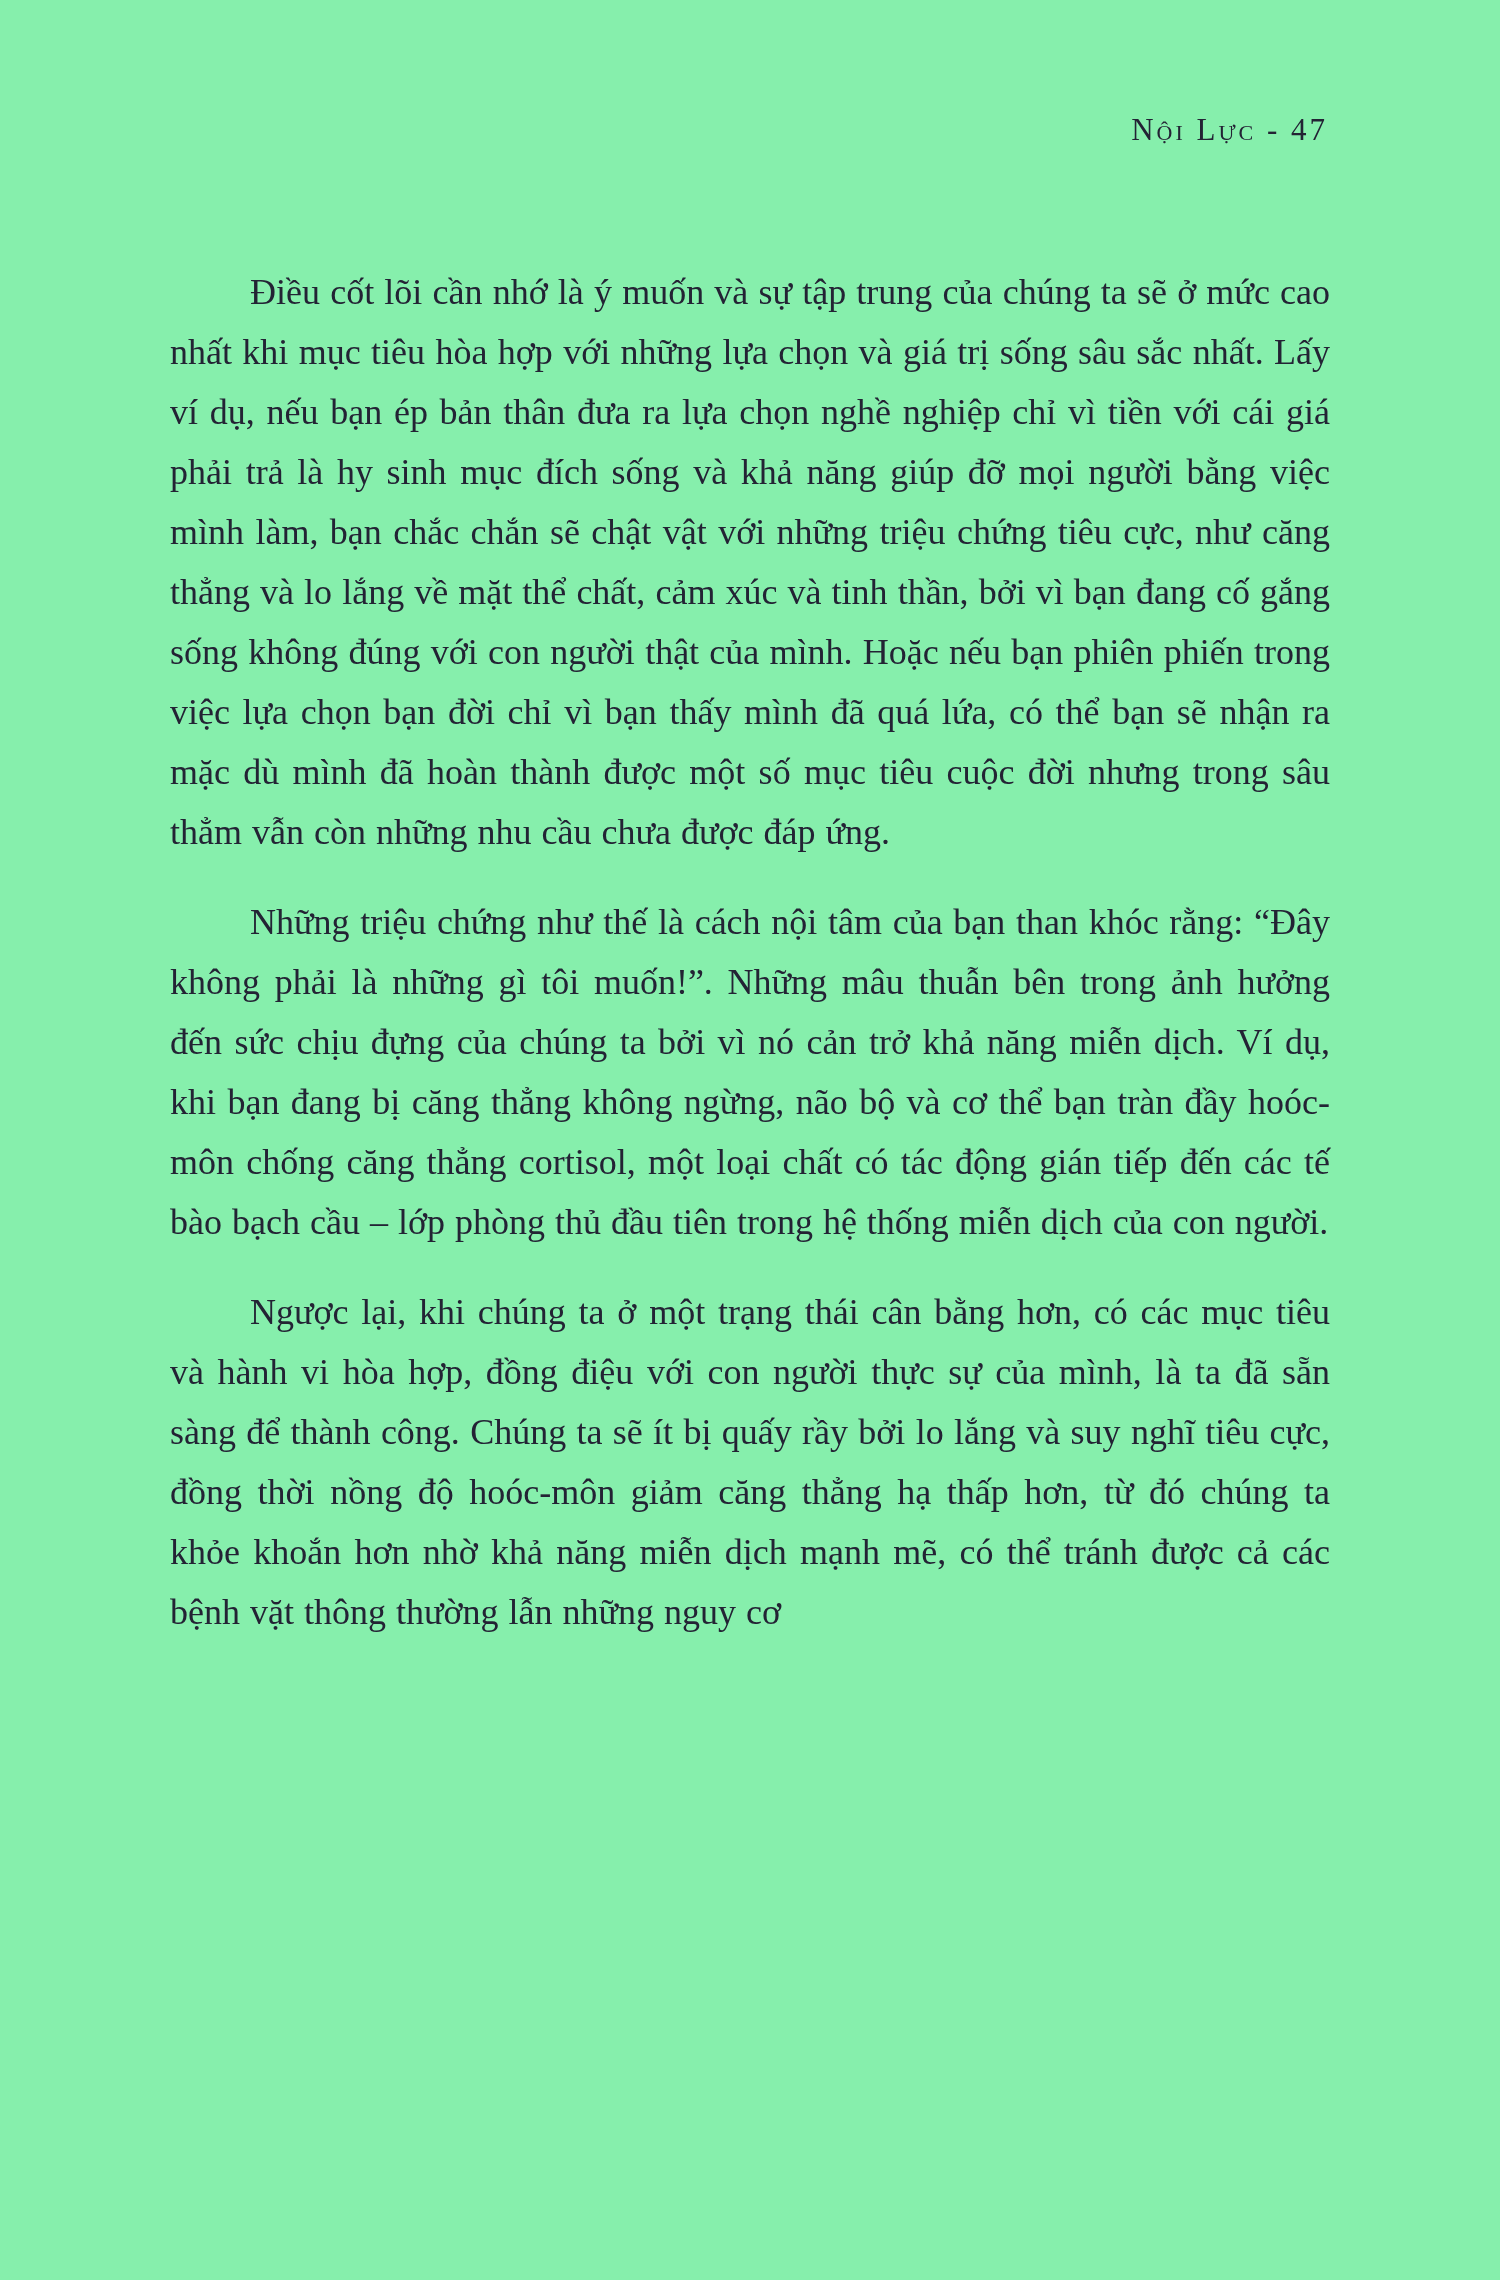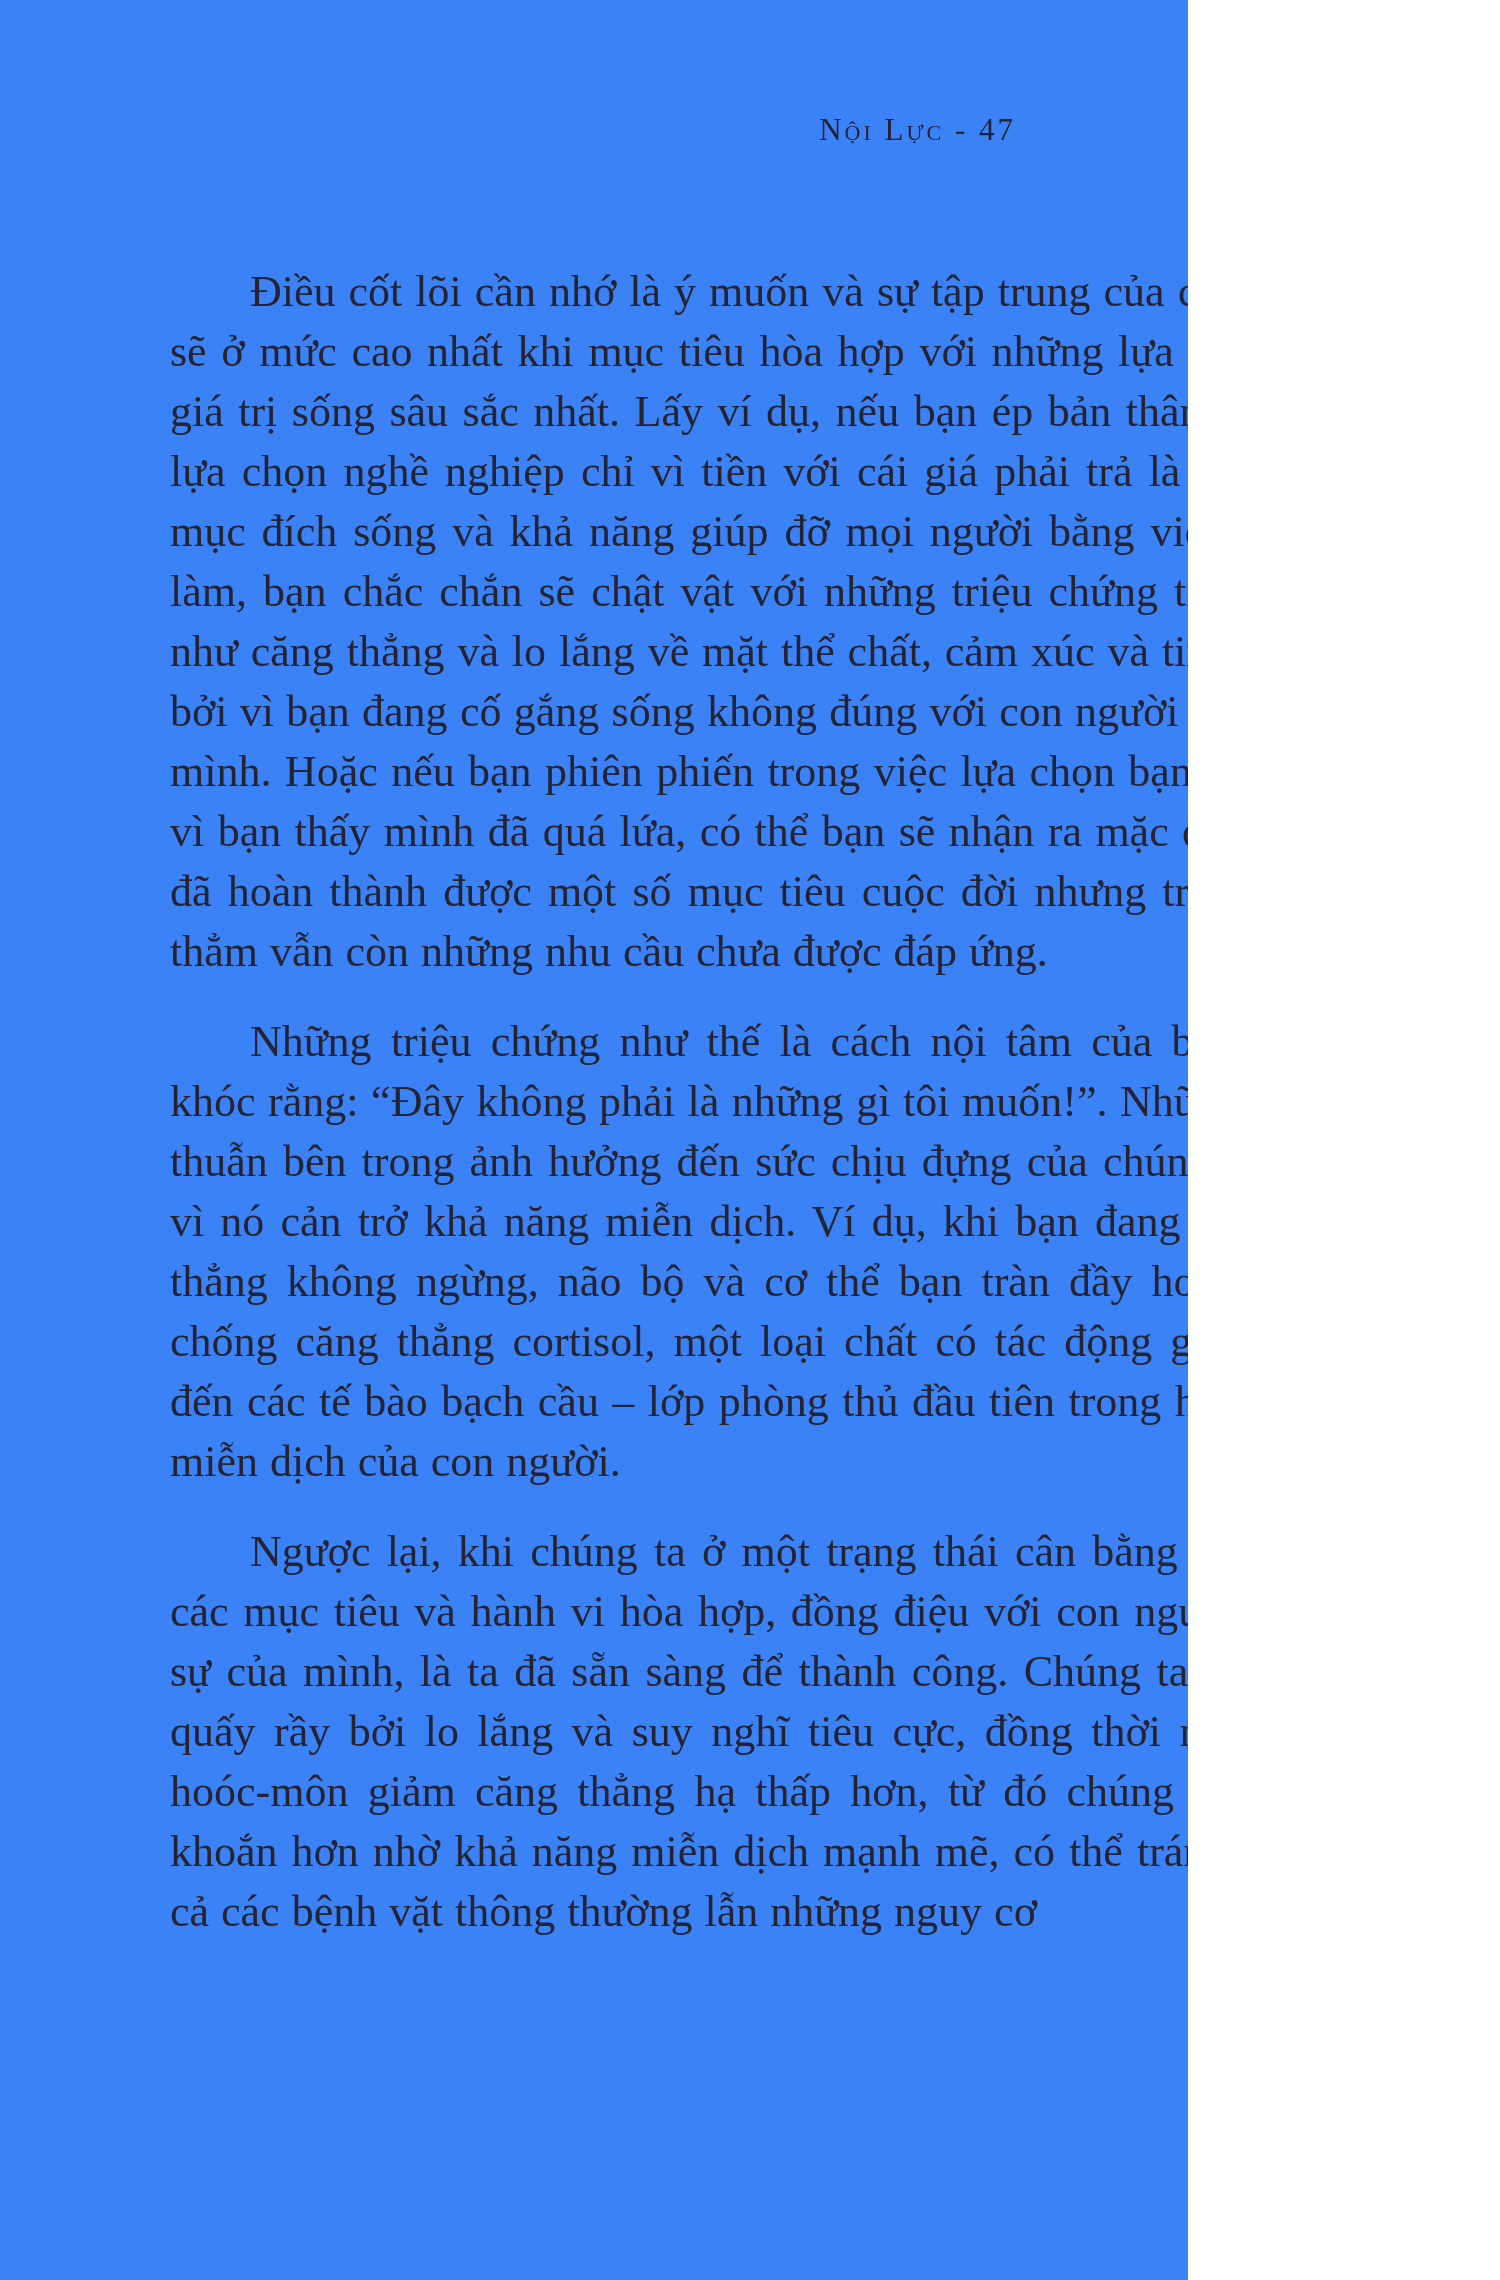--- a/index.html
+++ b/index.html
@@ -9,44 +9,44 @@
   }
   body {
     width: 1500px;
     height: 2280px;
     font-family: "Liberation Serif", "DejaVu Serif", serif;
     color: #232334;
     -webkit-font-smoothing: antialiased;
   }
   .page {
     position: relative;
-    width: 1188px;
+    width: 1500px;
     height: 2280px;
-    background: #3b82f6;
+    background: #86efac;
     overflow: hidden;
   }
   .running-header {
     position: absolute;
     top: 112px;
     right: 172px;
     font-size: 31px;
     font-variant: small-caps;
     letter-spacing: 3px;
     color: #232334;
     text-align: right;
   }
   .content {
     position: absolute;
     top: 262px;
     left: 170px;
     width: 1160px;
   }
   .content p {
     margin: 0 0 30px 0;
-    font-size: 44px;
+    font-size: 36px;
     line-height: 60px;
     text-align: justify;
     text-justify: inter-word;
     text-indent: 80px;
     color: #232334;
     word-spacing: 1px;
   }
 </style>
 </head>
 <body>

